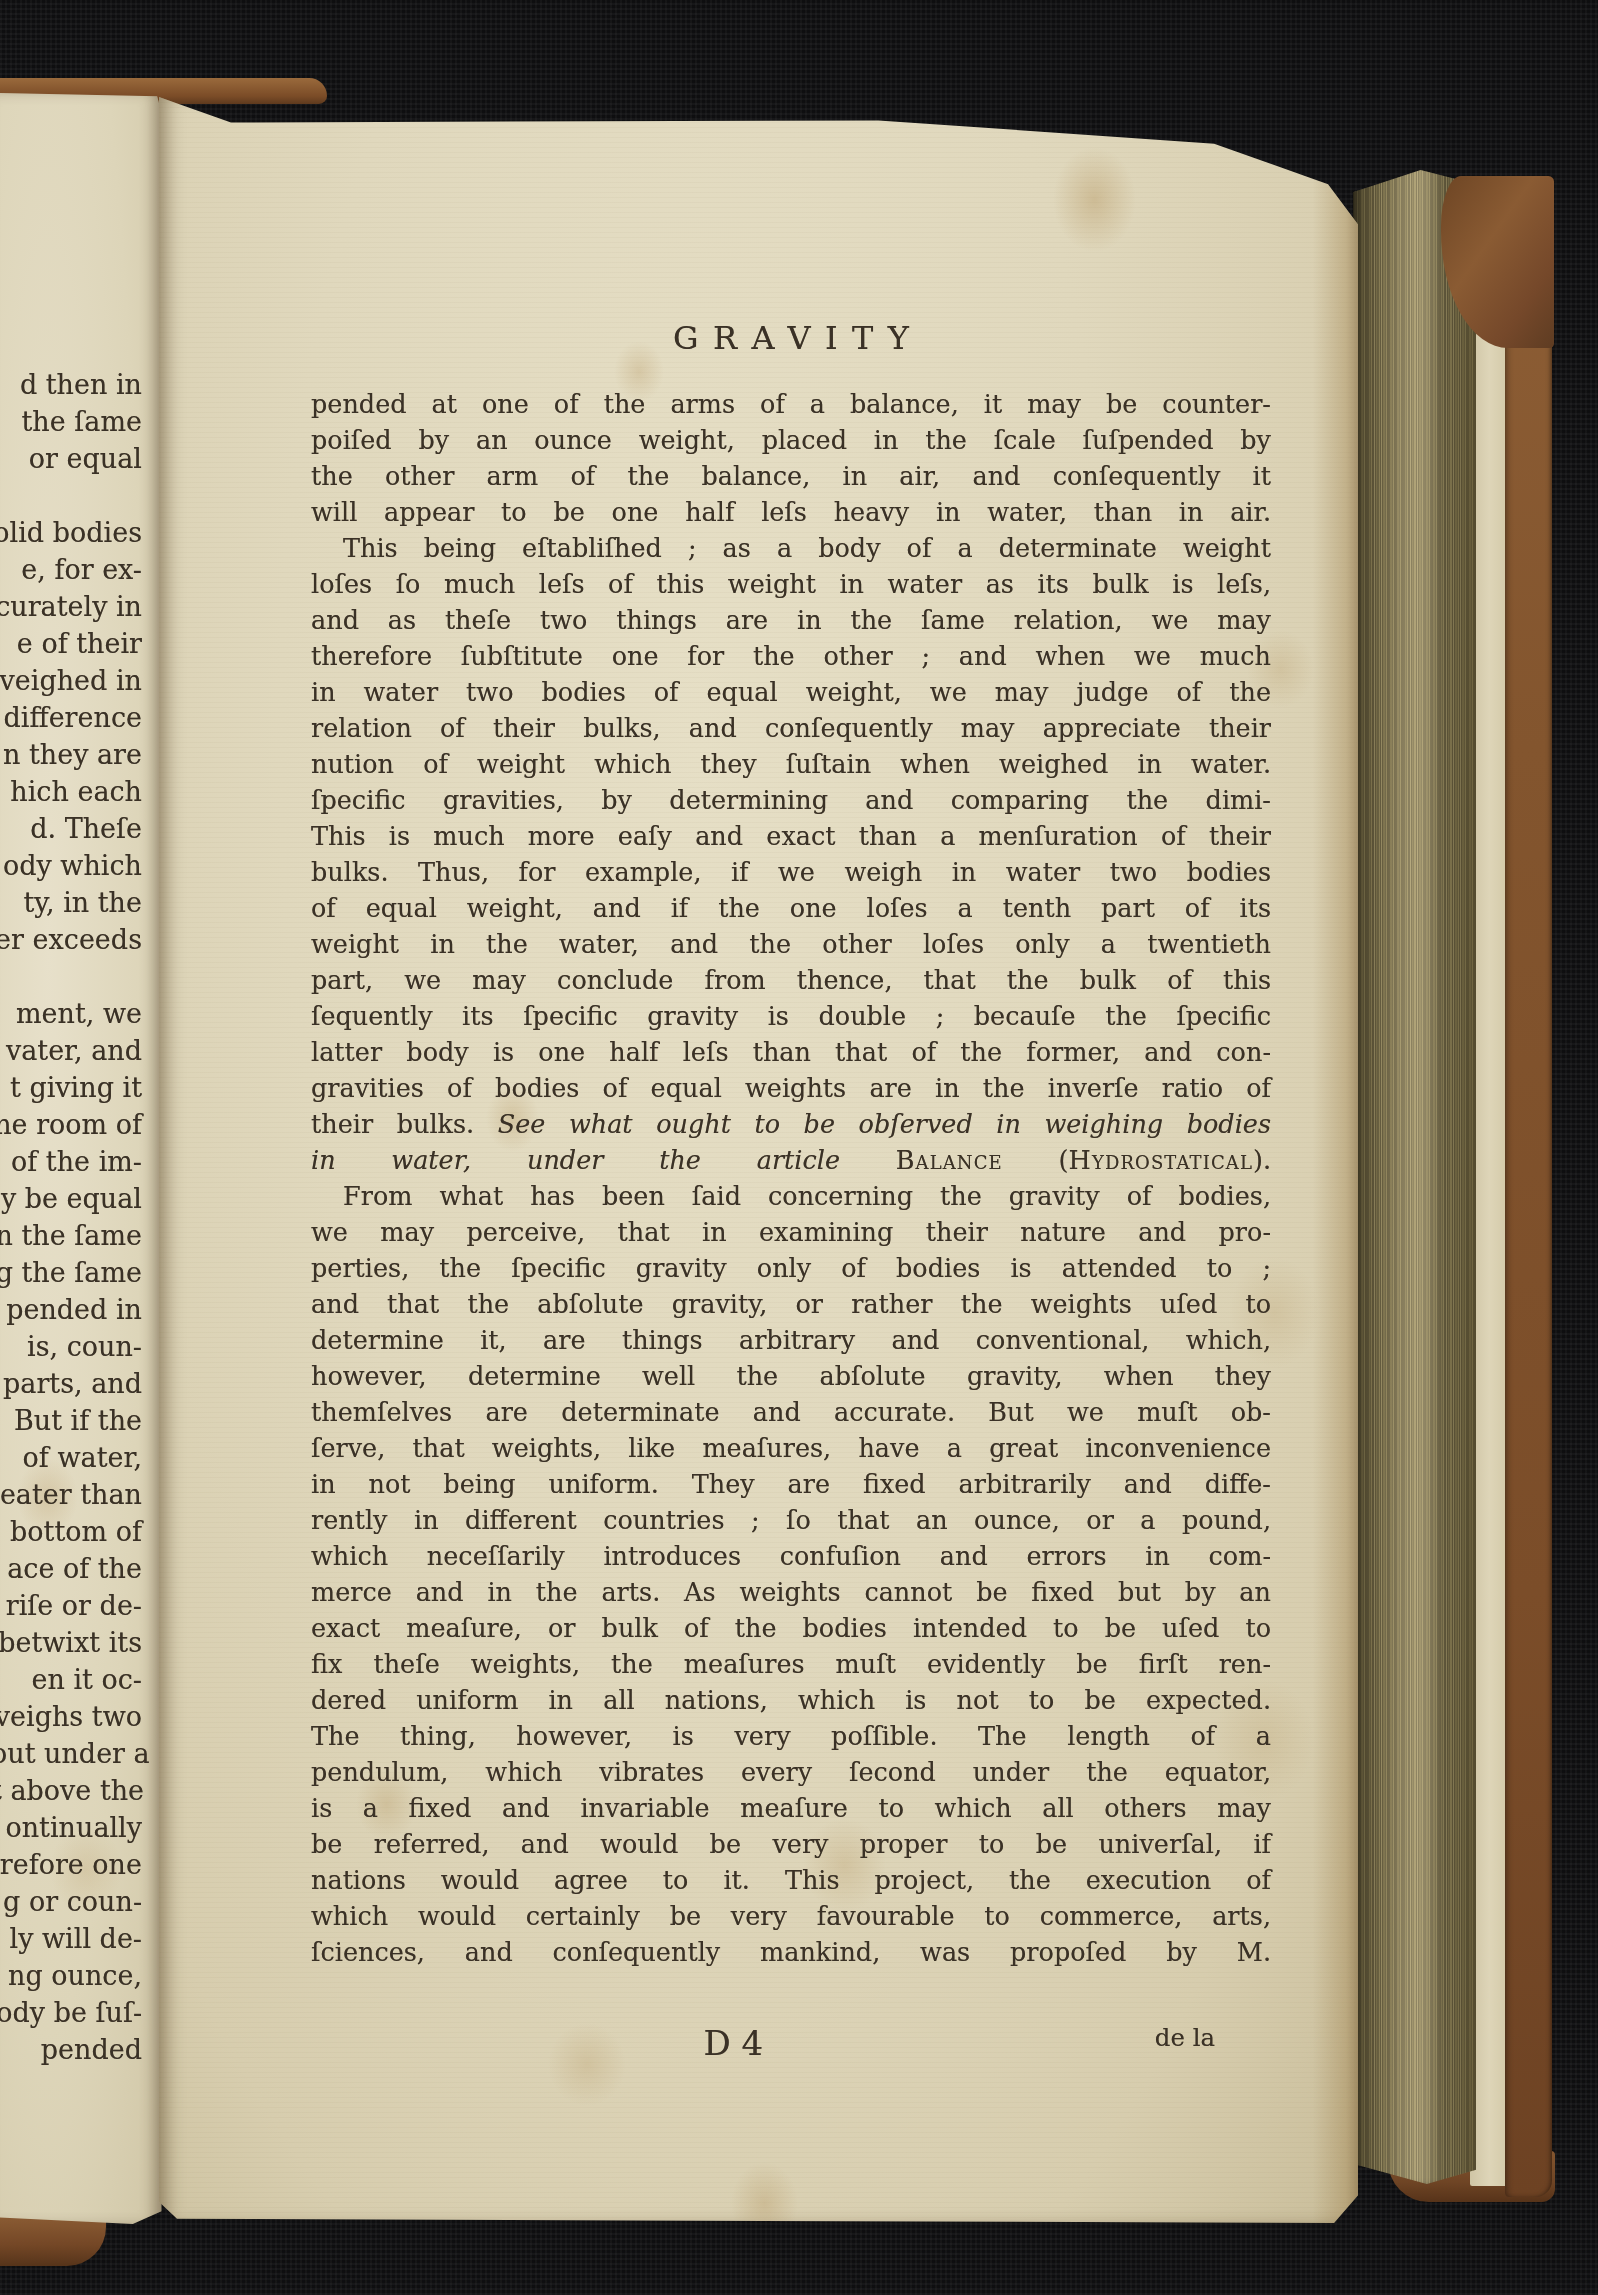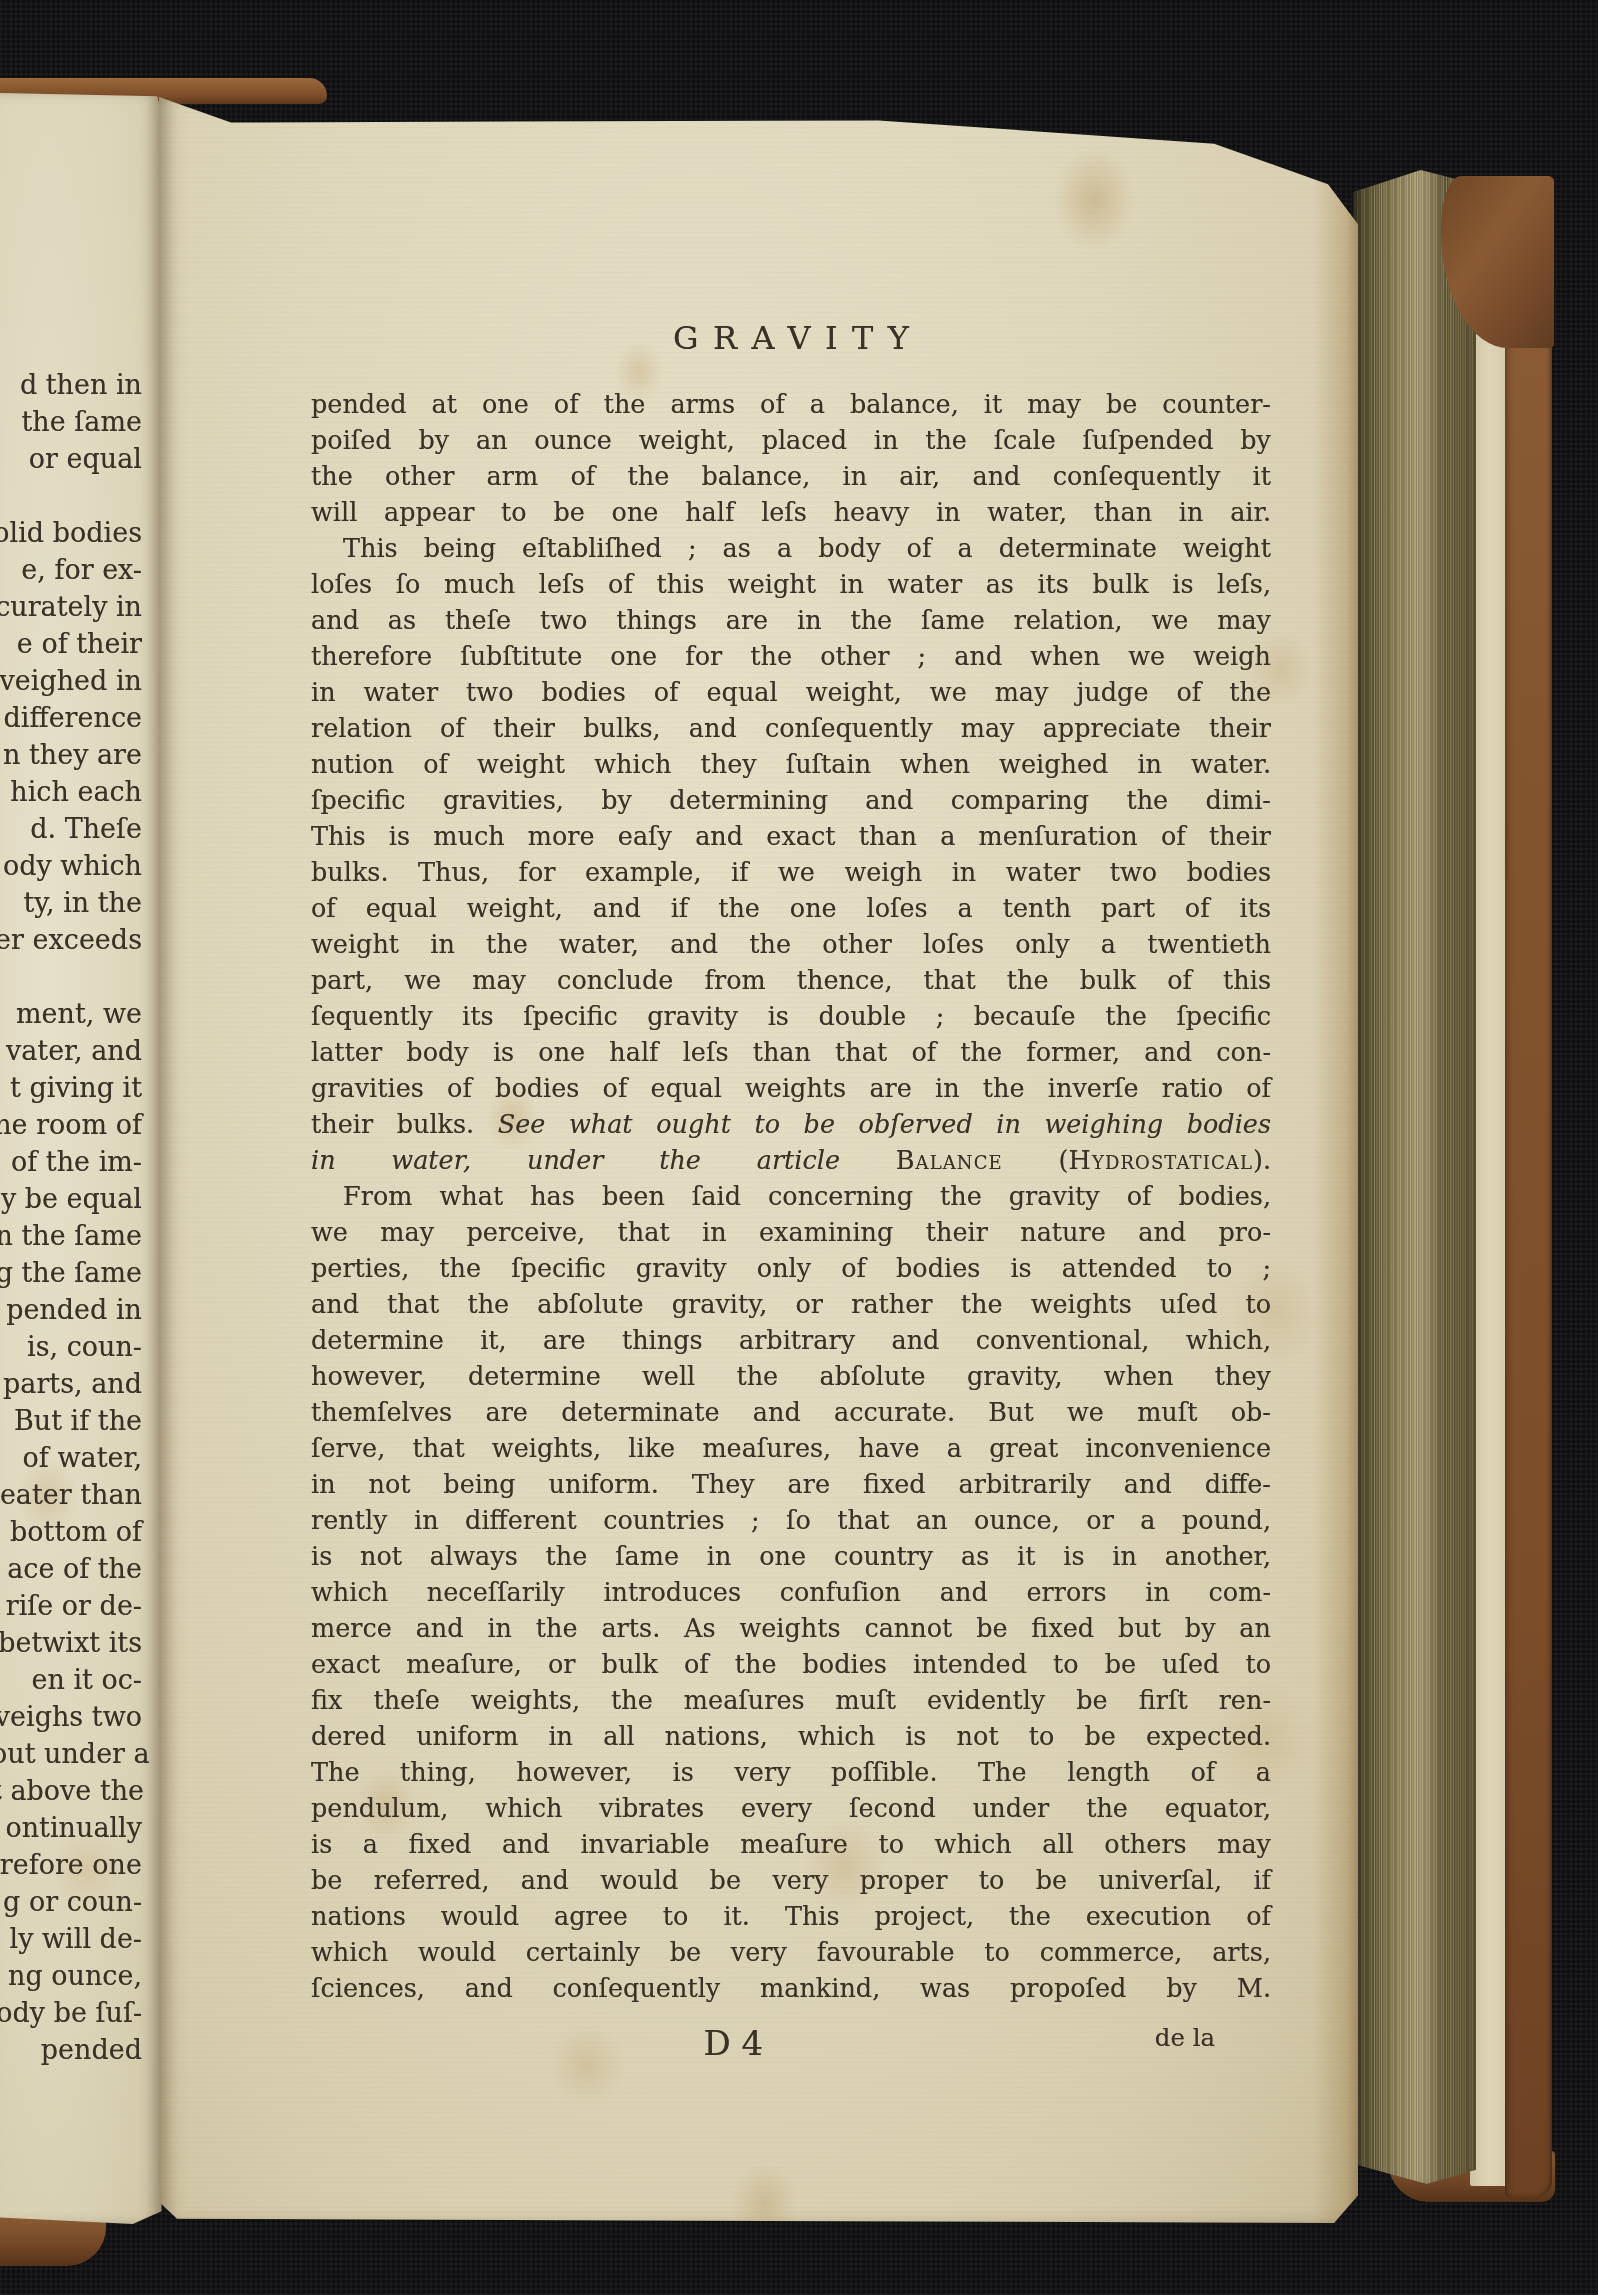--- a/index.html
+++ b/index.html
@@ -173,21 +173,21 @@
     <div class="stains"></div>
     <div class="header">GRAVITY</div>
     <div class="text-block" id="text-block">
         <div class="line"><span class="r">pended at one of the arms of a balance, it may be counter-</span></div>
         <div class="line"><span class="r">poiſed by an ounce weight, placed in the ſcale ſuſpended by</span></div>
         <div class="line"><span class="r">the other arm of the balance, in air, and conſequently it</span></div>
         <div class="line"><span class="r">will appear to be one half leſs heavy in water, than in air.</span></div>
         <div class="line ind"><span class="r">This being eſtabliſhed ; as a body of a determinate weight</span></div>
         <div class="line"><span class="r">loſes ſo much leſs of this weight in water as its bulk is leſs,</span></div>
         <div class="line"><span class="r">and as theſe two things are in the ſame relation, we may</span></div>
-        <div class="line"><span class="r">therefore ſubſtitute one for the other ; and when we weigh</span></div>
+        <div class="line"><span class="r">therefore ſubſtitute one for the other ; and when we much</span></div>
         <div class="line"><span class="r">in water two bodies of equal weight, we may judge of the</span></div>
         <div class="line"><span class="r">relation of their bulks, and conſequently may appreciate their</span></div>
         <div class="line"><span class="r">nution of weight which they ſuſtain when weighed in water.</span></div>
         <div class="line"><span class="r">ſpecific gravities, by determining and comparing the dimi-</span></div>
         <div class="line"><span class="r">This is much more eaſy and exact than a menſuration of their</span></div>
         <div class="line"><span class="r">bulks.  Thus, for example, if we weigh in water two bodies</span></div>
         <div class="line"><span class="r">of equal weight, and if the one loſes a tenth part of its</span></div>
         <div class="line"><span class="r">weight in the water, and the other loſes only a twentieth</span></div>
         <div class="line"><span class="r">part, we may conclude from thence, that the bulk of this</span></div>
         <div class="line"><span class="r">ſequently its ſpecific gravity is double ; becauſe the ſpecific</span></div>
@@ -198,21 +198,20 @@
         <div class="line ind"><span class="r">From what has been ſaid concerning the gravity of bodies,</span></div>
         <div class="line"><span class="r">we may perceive, that in examining their nature and pro-</span></div>
         <div class="line"><span class="r">perties, the ſpecific gravity only of bodies is attended to ;</span></div>
         <div class="line"><span class="r">and that the abſolute gravity, or rather the weights uſed to</span></div>
         <div class="line"><span class="r">determine it, are things arbitrary and conventional, which,</span></div>
         <div class="line"><span class="r">however, determine well the abſolute gravity, when they</span></div>
         <div class="line"><span class="r">themſelves are determinate and accurate.  But we muſt ob-</span></div>
         <div class="line"><span class="r">ſerve, that weights, like meaſures, have a great inconvenience</span></div>
         <div class="line"><span class="r">in not being uniform.  They are fixed arbitrarily and diffe-</span></div>
         <div class="line"><span class="r">rently in different countries ; ſo that an ounce, or a pound,</span></div>
-        <div class="line"><span class="r">is not always the ſame in one country as it is in another,</span></div>
         <div class="line"><span class="r">which neceſſarily introduces confuſion and errors in com-</span></div>
         <div class="line"><span class="r">merce and in the arts.  As weights cannot be fixed but by an</span></div>
         <div class="line"><span class="r">exact meaſure, or bulk of the bodies intended to be uſed to</span></div>
         <div class="line"><span class="r">fix theſe weights, the meaſures muſt evidently be firſt ren-</span></div>
         <div class="line"><span class="r">dered uniform in all nations, which is not to be expected.</span></div>
         <div class="line"><span class="r">The thing, however, is very poſſible.  The length of a</span></div>
         <div class="line"><span class="r">pendulum, which vibrates every ſecond under the equator,</span></div>
         <div class="line"><span class="r">is a fixed and invariable meaſure to which all others may</span></div>
         <div class="line"><span class="r">be referred, and would be very proper to be univerſal, if</span></div>
         <div class="line"><span class="r">nations would agree to it.  This project, the execution of</span></div>

